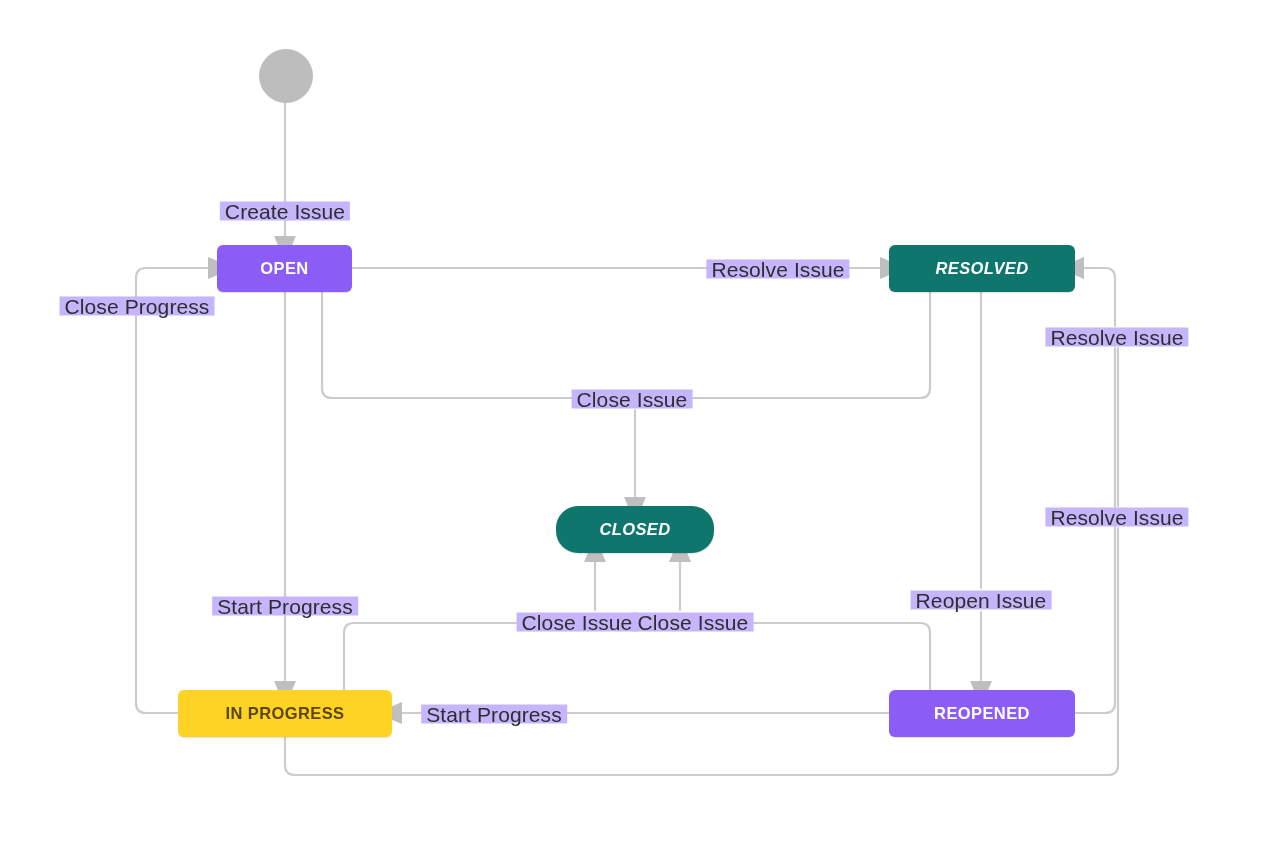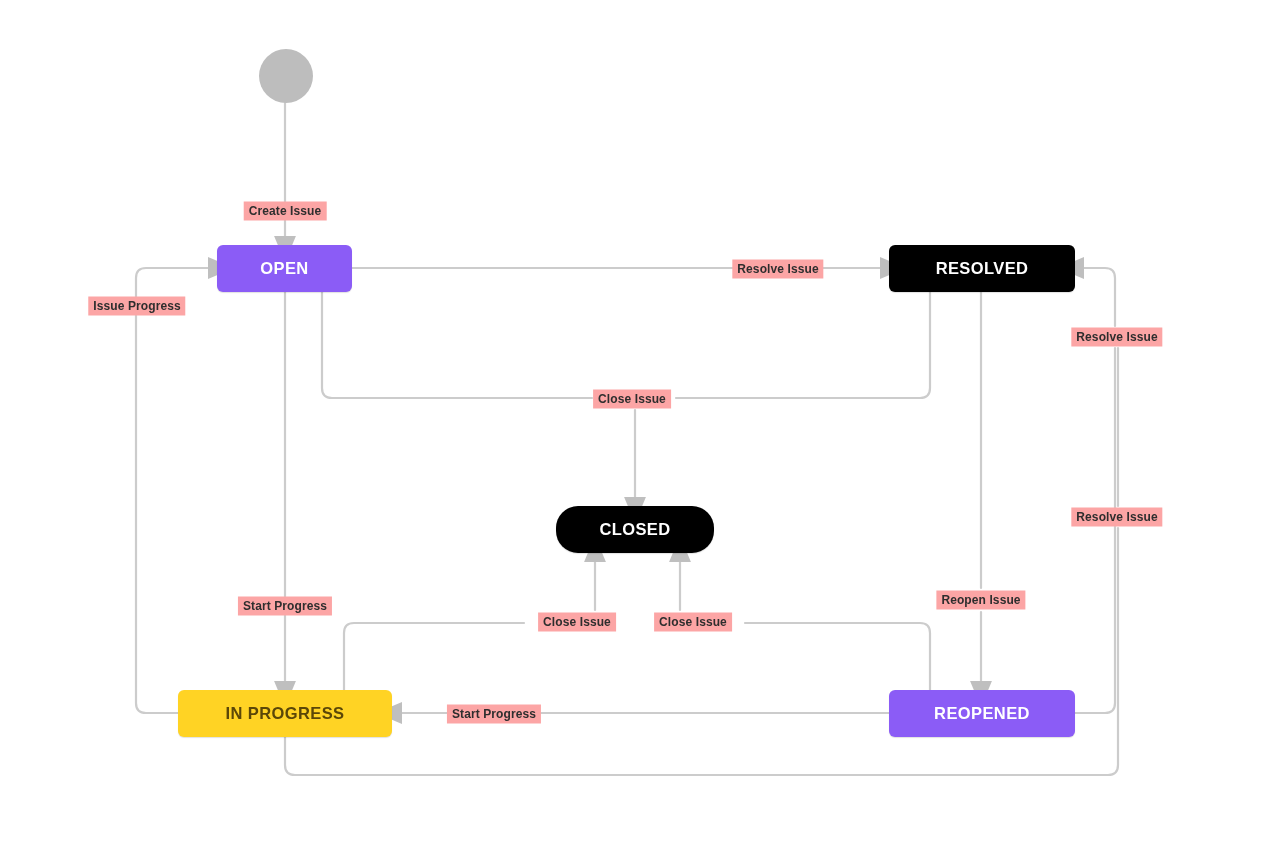--- a/index.html
+++ b/index.html
@@ -35,35 +35,35 @@
     align-items: center;
     justify-content: center;
     font-weight: bold;
     font-size: 16.5px;
     letter-spacing: 0.4px;
     text-align: center;
     white-space: nowrap;
     box-shadow: 0 1px 1px rgba(0,0,0,0.12);
   }
   .node.blue   { background: #8b5cf6; color: #ffffff; }
-  .node.green  { background: #000000; color: #ffffff; }
+  .node.green  { background: #0f766e; color: #ffffff; font-style: italic; }
   .node.yellow { background: #FFD324; color: #5B4708; }
   .start-circle {
     position: absolute;
     border-radius: 50%;
     background: #BDBDBD;
   }
   .edge-label {
     position: absolute;
-    font-size: 12px;
-    font-weight: bold;
+    font-size: 21px;
+    font-weight: normal;
     color: #2E2E2E;
     white-space: nowrap;
     letter-spacing: 0.1px;
-    background: #fca5a5;
+    background: #c4b5fd;
     padding: 0 5px;
     line-height: 19px;
     transform: translate(-50%, -50%);
   }
 </style>
 </head>
 <body>
 
 <div id="canvas">
 
@@ -120,21 +120,21 @@
   <div class="node blue" style="left:889px; top:690px; width:186px; height:47px;">REOPENED</div>
 
   <div class="node yellow" style="left:178px; top:690px; width:214px; height:47px;">IN PROGRESS</div>
 
   <div class="edge-label" style="left:285px; top:211px;">Create Issue</div>
 
   <div class="edge-label" style="left:778px; top:269px;">Resolve Issue</div>
 
   <div class="edge-label" style="left:632px; top:399px;">Close Issue</div>
 
-  <div class="edge-label" style="left:137px; top:306px;">Issue Progress</div>
+  <div class="edge-label" style="left:137px; top:306px;">Close Progress</div>
 
   <div class="edge-label" style="left:285px; top:606px;">Start Progress</div>
 
   <div class="edge-label" style="left:577px; top:622px;">Close Issue</div>
 
   <div class="edge-label" style="left:693px; top:622px;">Close Issue</div>
 
   <div class="edge-label" style="left:981px; top:600px;">Reopen Issue</div>
 
   <div class="edge-label" style="left:494px; top:714px;">Start Progress</div>

